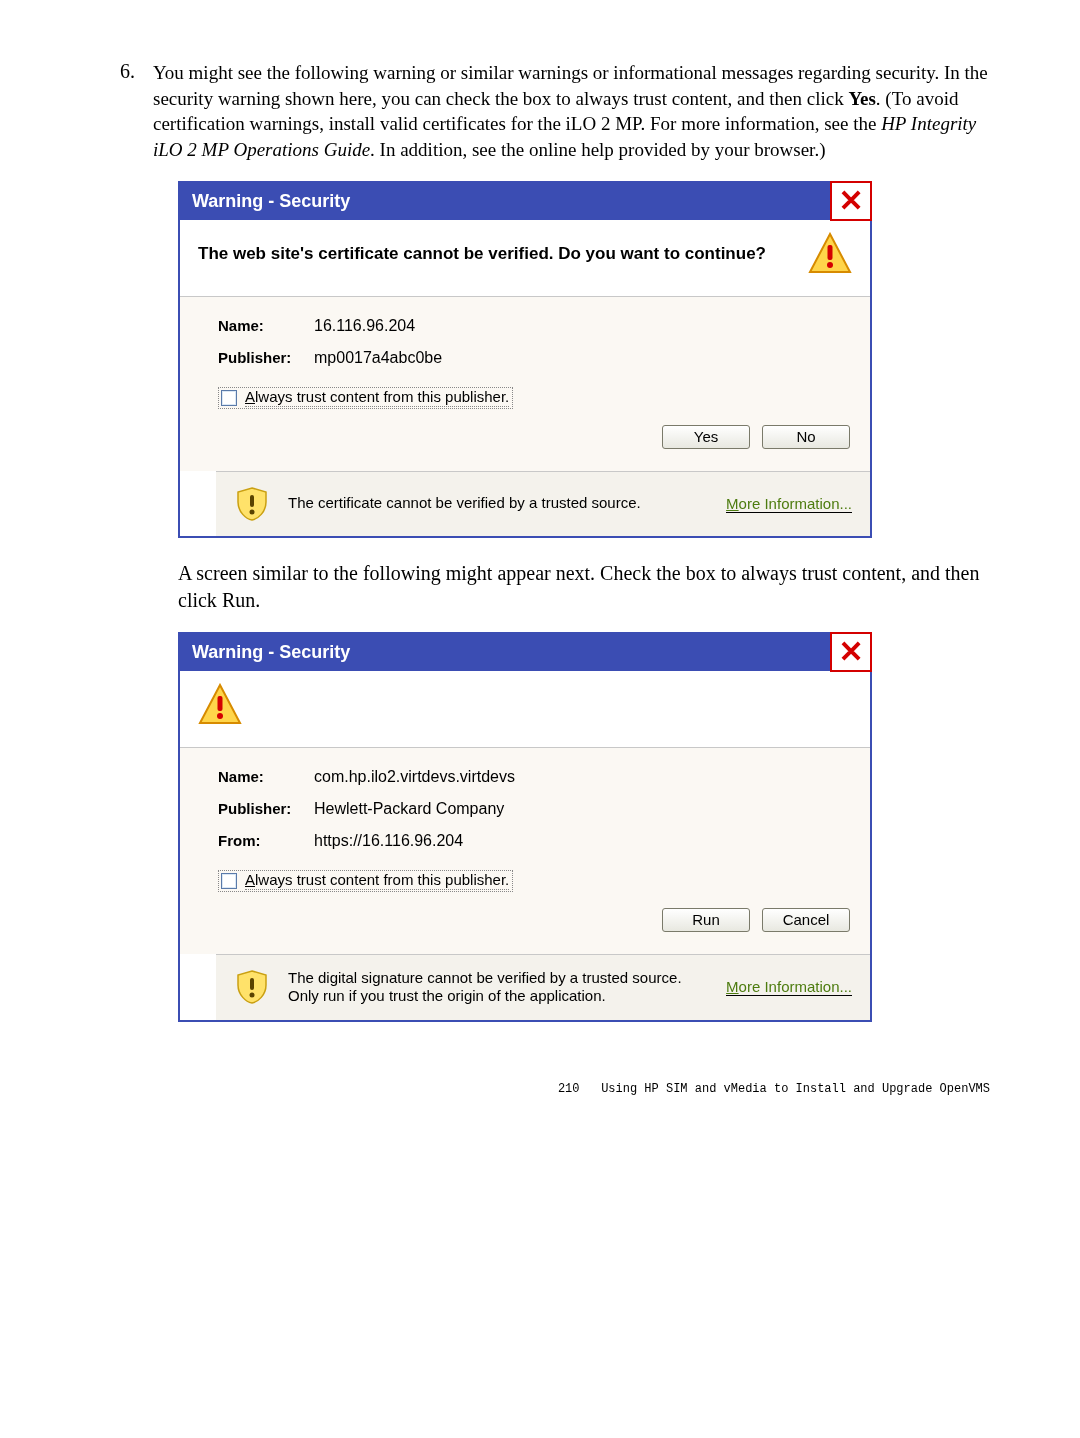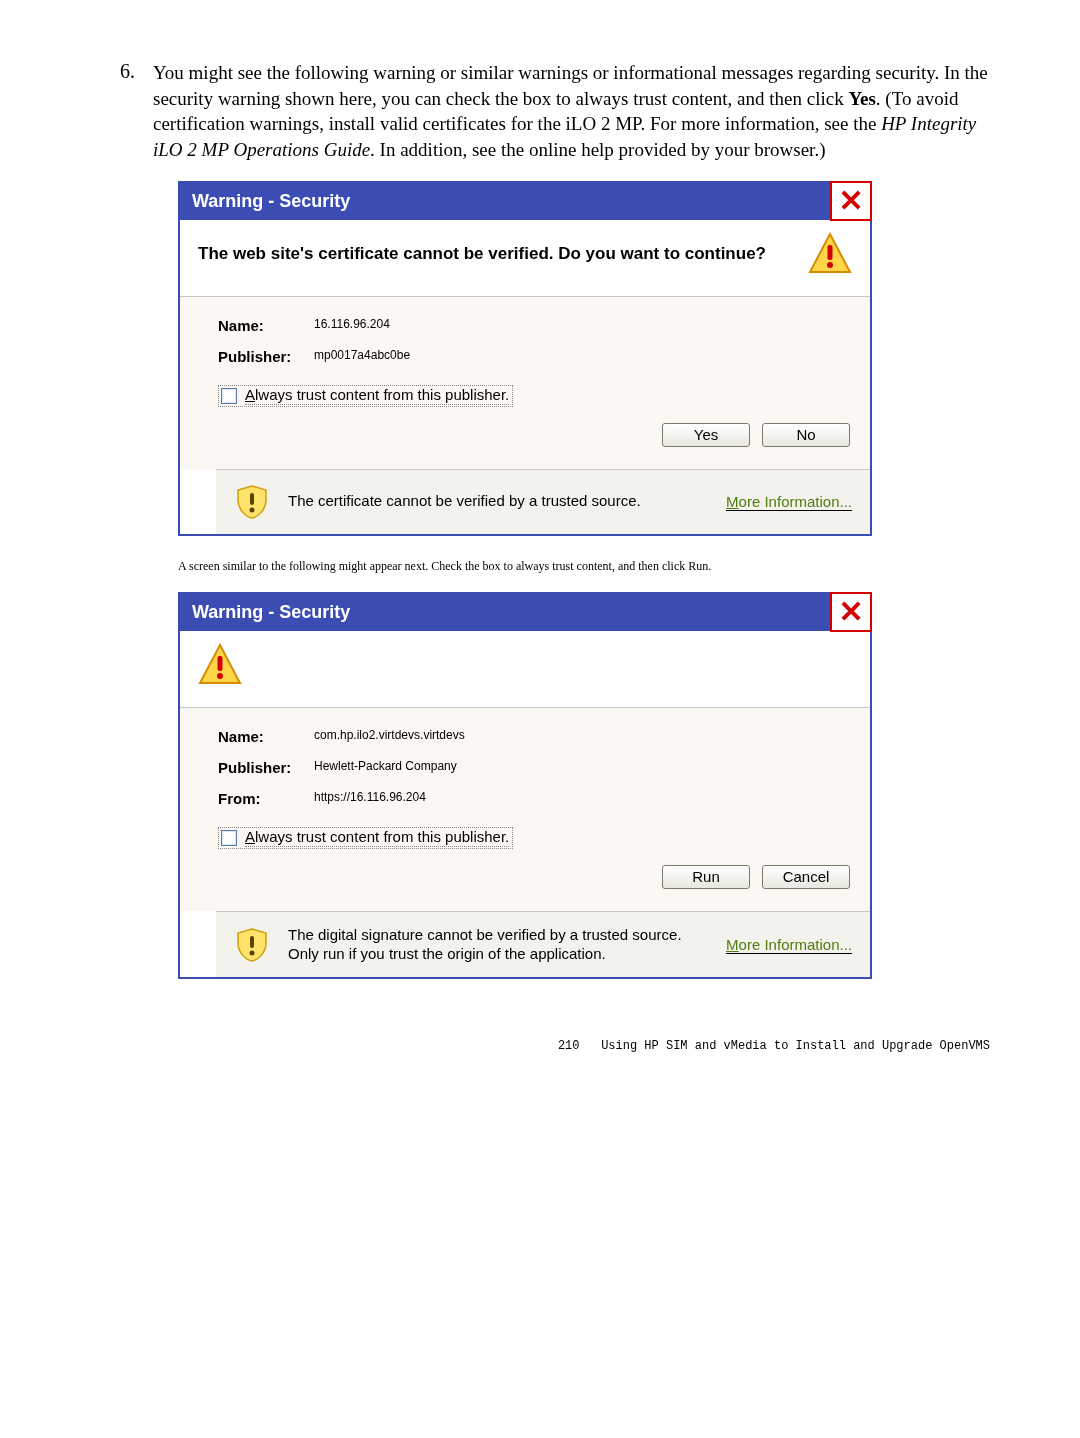--- a/index.html
+++ b/index.html
@@ -24,21 +24,21 @@
     font-size: 20px;
   }
   .step-text {
     font-size: 19px;
     line-height: 1.35;
   }
   .step-text .bold { font-weight: bold; }
   .step-text .italic { font-style: italic; }
   .indented-text {
     margin-left: 58px;
-    font-size: 12px;
+    font-size: 20px;
     line-height: 1.35;
     margin-top: 22px;
     margin-bottom: 14px;
   }
 
   .dialog {
     margin: 18px 0 18px 58px;
     width: 690px;
     border: 2px solid #3b4db3;
     background: #fff;
@@ -97,21 +97,21 @@
   .field-row {
     display: flex;
     margin-bottom: 14px;
   }
   .field-label {
     width: 96px;
     font-weight: bold;
     font-size: 15px;
   }
   .field-value {
-    font-size: 12px;
+    font-size: 16px;
   }
   .checkbox-row {
     display: inline-flex;
     align-items: center;
     margin-top: 6px;
     padding-right: 3px;
     border: 1px dotted #888;
   }
   .chk {
     width: 14px;

